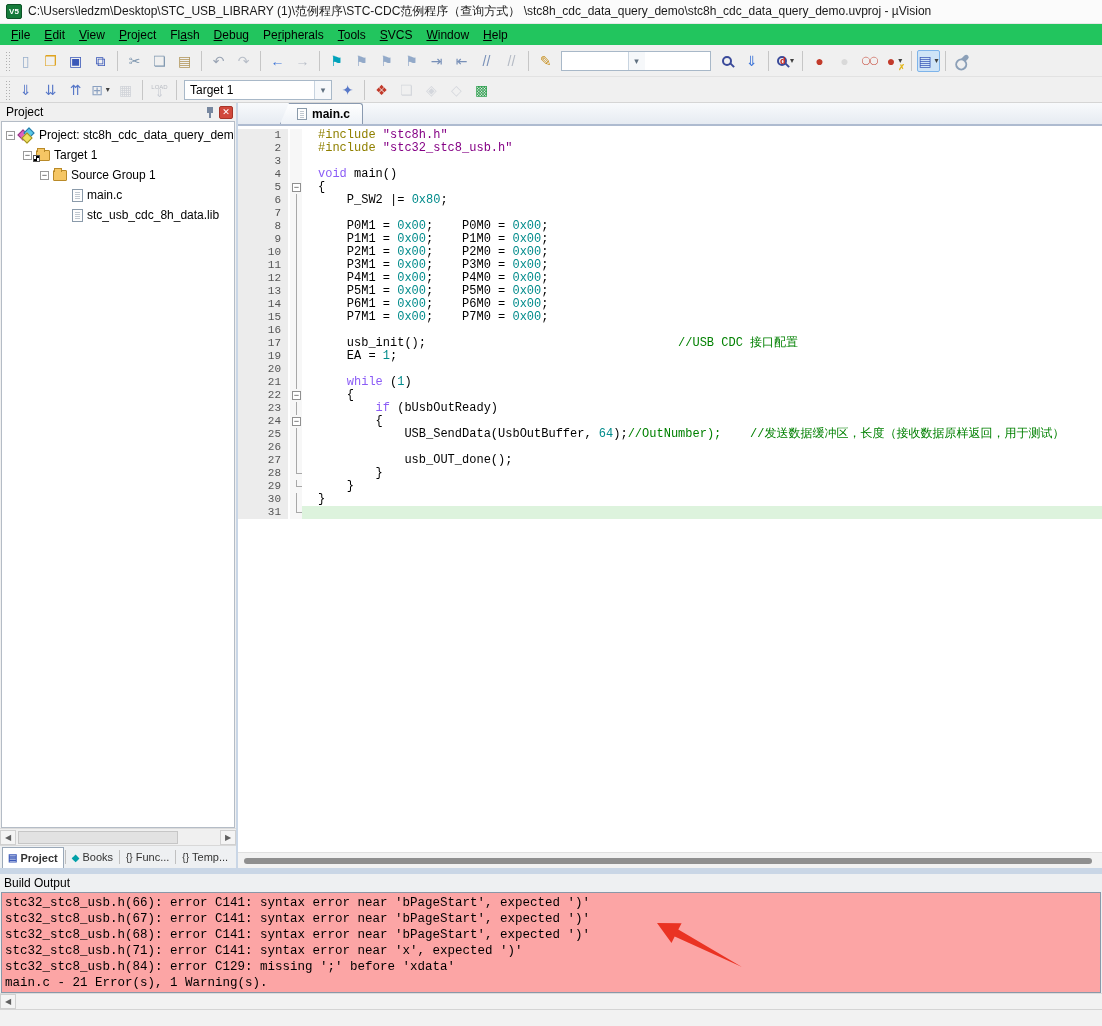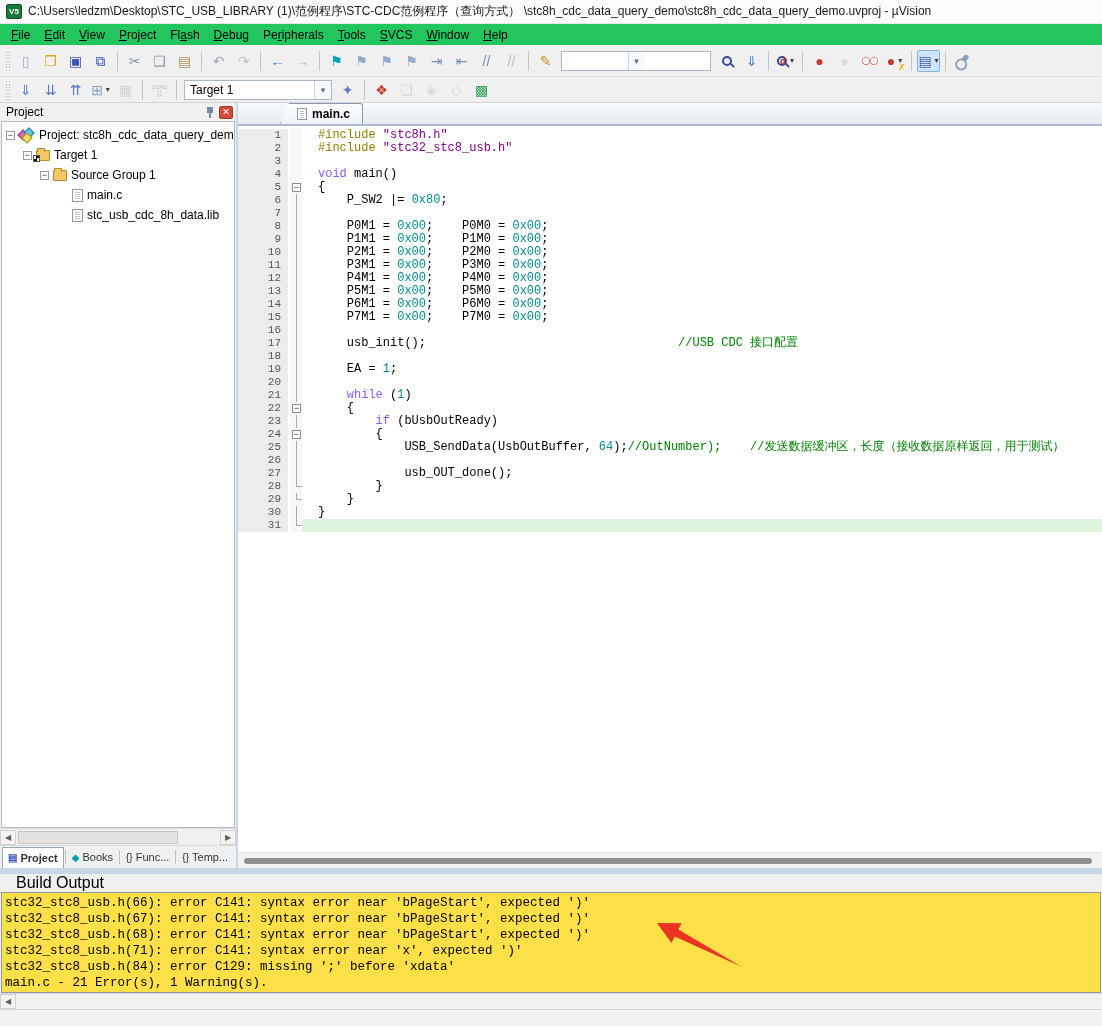--- a/index.html
+++ b/index.html
@@ -139,23 +139,23 @@
   .c-s { color:#850085; } .c-d { color:#908000; } .c-p { color:#000; }
   .editor-hscroll { height:16px; background:#f2f2f2; position:relative; flex:0 0 auto;
     border-top:1px solid #e0e0e0; }
   .editor-thumb { position:absolute; left:6px; right:10px; top:5px; height:6px;
     background:#8f8f8f; border-radius:3px; }
 
   .dock-gap { height:6px; background:#c9d6e6; flex:0 0 auto; }
 
   
   .build-output { flex:0 0 auto; display:flex; flex-direction:column; background:#eef0f2; }
-  .bo-header { height:18px; display:flex; align-items:center; padding-left:16px;
-    font-size:16px; }
-  .bo-text { height:101px; background:#fde047; border:1px solid #8a98a8; margin:0 1px;
+  .bo-header { height:18px; display:flex; align-items:center; padding-left:4px;
+    font-size:12px; }
+  .bo-text { height:101px; background:#fca5a5; border:1px solid #8a98a8; margin:0 1px;
     font-family:"Liberation Mono", monospace; font-size:12.5px; line-height:16px;
     padding:2px 3px; position:relative; overflow:hidden; }
   .bo-line { white-space:pre; }
   .arrow-svg { position:absolute; left:595px; top:22px; pointer-events:none; }
   .bo-hscroll { height:16px; display:flex; align-items:center; background:#f2f2f2;
     border-top:1px solid #dcdcdc; }
   .statusbar { height:17px; background:#f2f2f2; border-top:1px solid #d4d4d4; }
 </style>
 </head>
 <body>
@@ -428,21 +428,20 @@
           <div class="cl"><span class="num">8</span><span class="fold"><span class="fline"></span></span><span class="code"><span class="c-p">    P0M1 = </span><span class="c-n">0x00</span><span class="c-p">;    P0M0 = </span><span class="c-n">0x00</span><span class="c-p">;</span></span></div>
           <div class="cl"><span class="num">9</span><span class="fold"><span class="fline"></span></span><span class="code"><span class="c-p">    P1M1 = </span><span class="c-n">0x00</span><span class="c-p">;    P1M0 = </span><span class="c-n">0x00</span><span class="c-p">;</span></span></div>
           <div class="cl"><span class="num">10</span><span class="fold"><span class="fline"></span></span><span class="code"><span class="c-p">    P2M1 = </span><span class="c-n">0x00</span><span class="c-p">;    P2M0 = </span><span class="c-n">0x00</span><span class="c-p">;</span></span></div>
           <div class="cl"><span class="num">11</span><span class="fold"><span class="fline"></span></span><span class="code"><span class="c-p">    P3M1 = </span><span class="c-n">0x00</span><span class="c-p">;    P3M0 = </span><span class="c-n">0x00</span><span class="c-p">;</span></span></div>
           <div class="cl"><span class="num">12</span><span class="fold"><span class="fline"></span></span><span class="code"><span class="c-p">    P4M1 = </span><span class="c-n">0x00</span><span class="c-p">;    P4M0 = </span><span class="c-n">0x00</span><span class="c-p">;</span></span></div>
           <div class="cl"><span class="num">13</span><span class="fold"><span class="fline"></span></span><span class="code"><span class="c-p">    P5M1 = </span><span class="c-n">0x00</span><span class="c-p">;    P5M0 = </span><span class="c-n">0x00</span><span class="c-p">;</span></span></div>
           <div class="cl"><span class="num">14</span><span class="fold"><span class="fline"></span></span><span class="code"><span class="c-p">    P6M1 = </span><span class="c-n">0x00</span><span class="c-p">;    P6M0 = </span><span class="c-n">0x00</span><span class="c-p">;</span></span></div>
           <div class="cl"><span class="num">15</span><span class="fold"><span class="fline"></span></span><span class="code"><span class="c-p">    P7M1 = </span><span class="c-n">0x00</span><span class="c-p">;    P7M0 = </span><span class="c-n">0x00</span><span class="c-p">;</span></span></div>
           <div class="cl"><span class="num">16</span><span class="fold"><span class="fline"></span></span><span class="code"></span></div>
           <div class="cl"><span class="num">17</span><span class="fold"><span class="fline"></span></span><span class="code"><span class="c-p">    usb_init();                                   </span><span class="c-c">//USB CDC 接口配置</span></span></div>
-          <div class="cl"><span class="num">18</span><span class="fold"><span class="fline"></span></span><span class="code"></span></div>
           <div class="cl"><span class="num">19</span><span class="fold"><span class="fline"></span></span><span class="code"><span class="c-p">    EA = </span><span class="c-n">1</span><span class="c-p">;</span></span></div>
           <div class="cl"><span class="num">20</span><span class="fold"><span class="fline"></span></span><span class="code"></span></div>
           <div class="cl"><span class="num">21</span><span class="fold"><span class="fline"></span></span><span class="code"><span class="c-p">    </span><span class="c-k">while</span><span class="c-p"> (</span><span class="c-n">1</span><span class="c-p">)</span></span></div>
           <div class="cl"><span class="num">22</span><span class="fold"><span class="fbox">−</span></span><span class="code"><span class="c-p">    {</span></span></div>
           <div class="cl"><span class="num">23</span><span class="fold"><span class="fline"></span></span><span class="code"><span class="c-p">        </span><span class="c-k">if</span><span class="c-p"> (bUsbOutReady)</span></span></div>
           <div class="cl"><span class="num">24</span><span class="fold"><span class="fbox">−</span></span><span class="code"><span class="c-p">        {</span></span></div>
           <div class="cl"><span class="num">25</span><span class="fold"><span class="fline"></span></span><span class="code"><span class="c-p">            USB_SendData(UsbOutBuffer, </span><span class="c-n">64</span><span class="c-p">);</span><span class="c-c">//OutNumber);    //发送数据缓冲区，长度（接收数据原样返回，用于测试）</span></span></div>
           <div class="cl"><span class="num">26</span><span class="fold"><span class="fline"></span></span><span class="code"></span></div>
           <div class="cl"><span class="num">27</span><span class="fold"><span class="fline"></span></span><span class="code"><span class="c-p">            usb_OUT_done();</span></span></div>
           <div class="cl"><span class="num">28</span><span class="fold"><span class="fend"></span></span><span class="code"><span class="c-p">        }</span></span></div>

